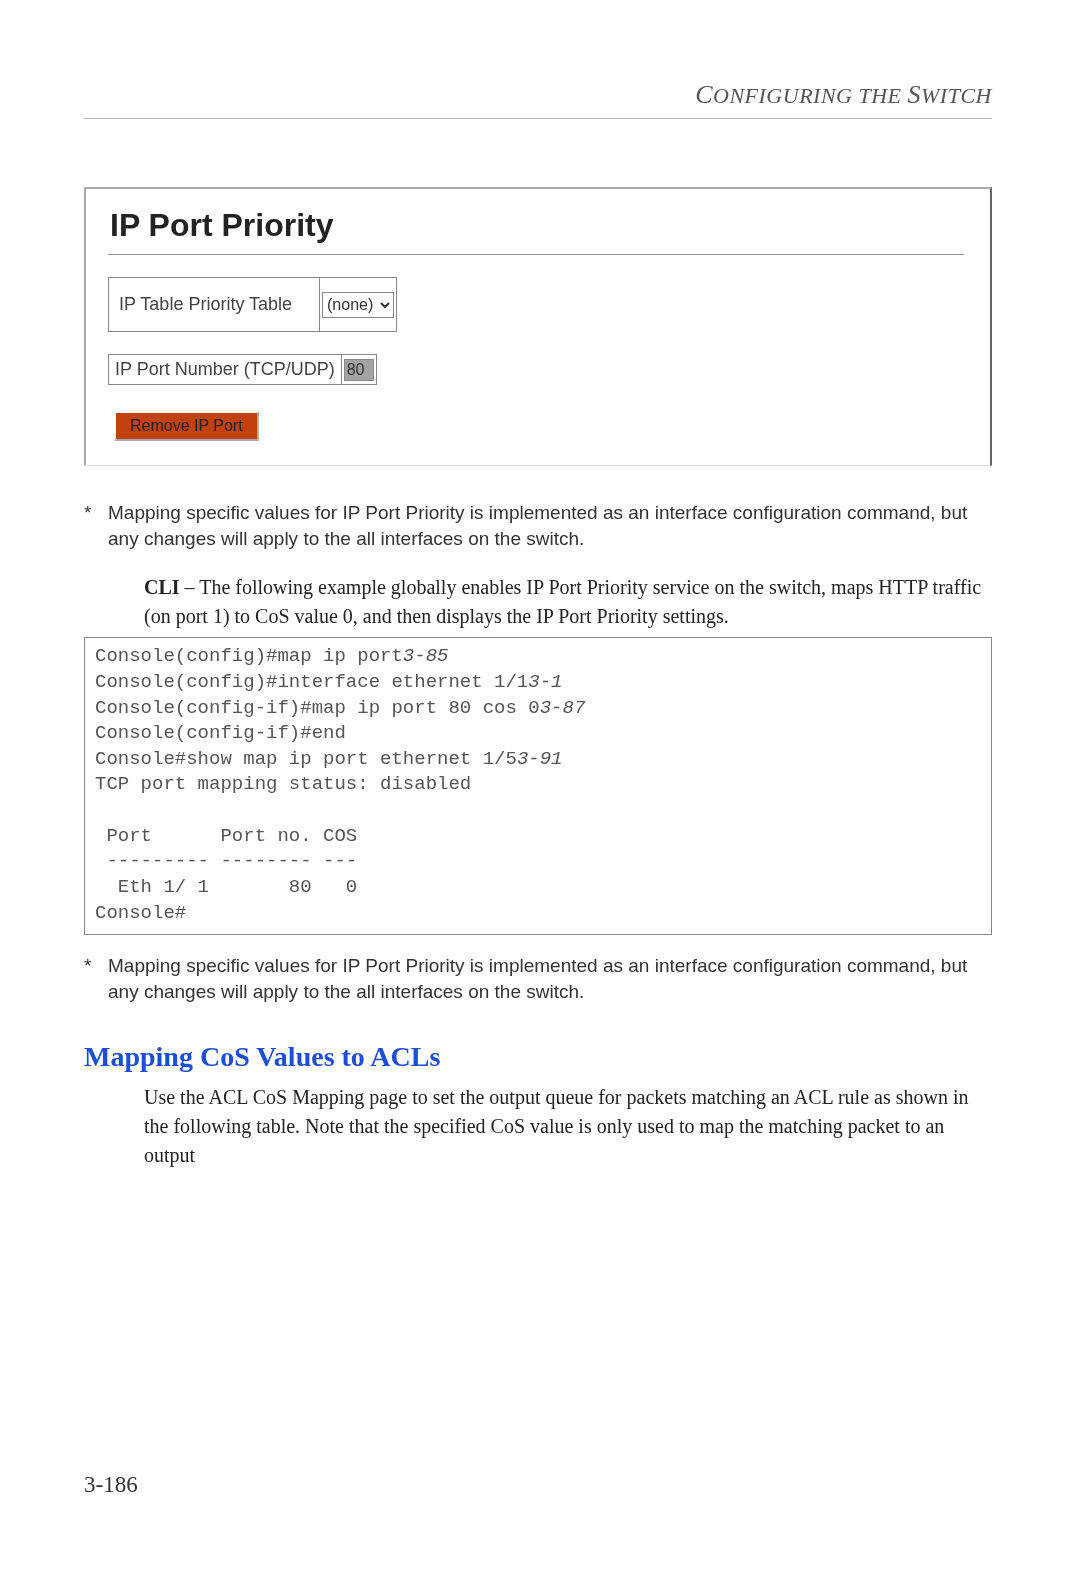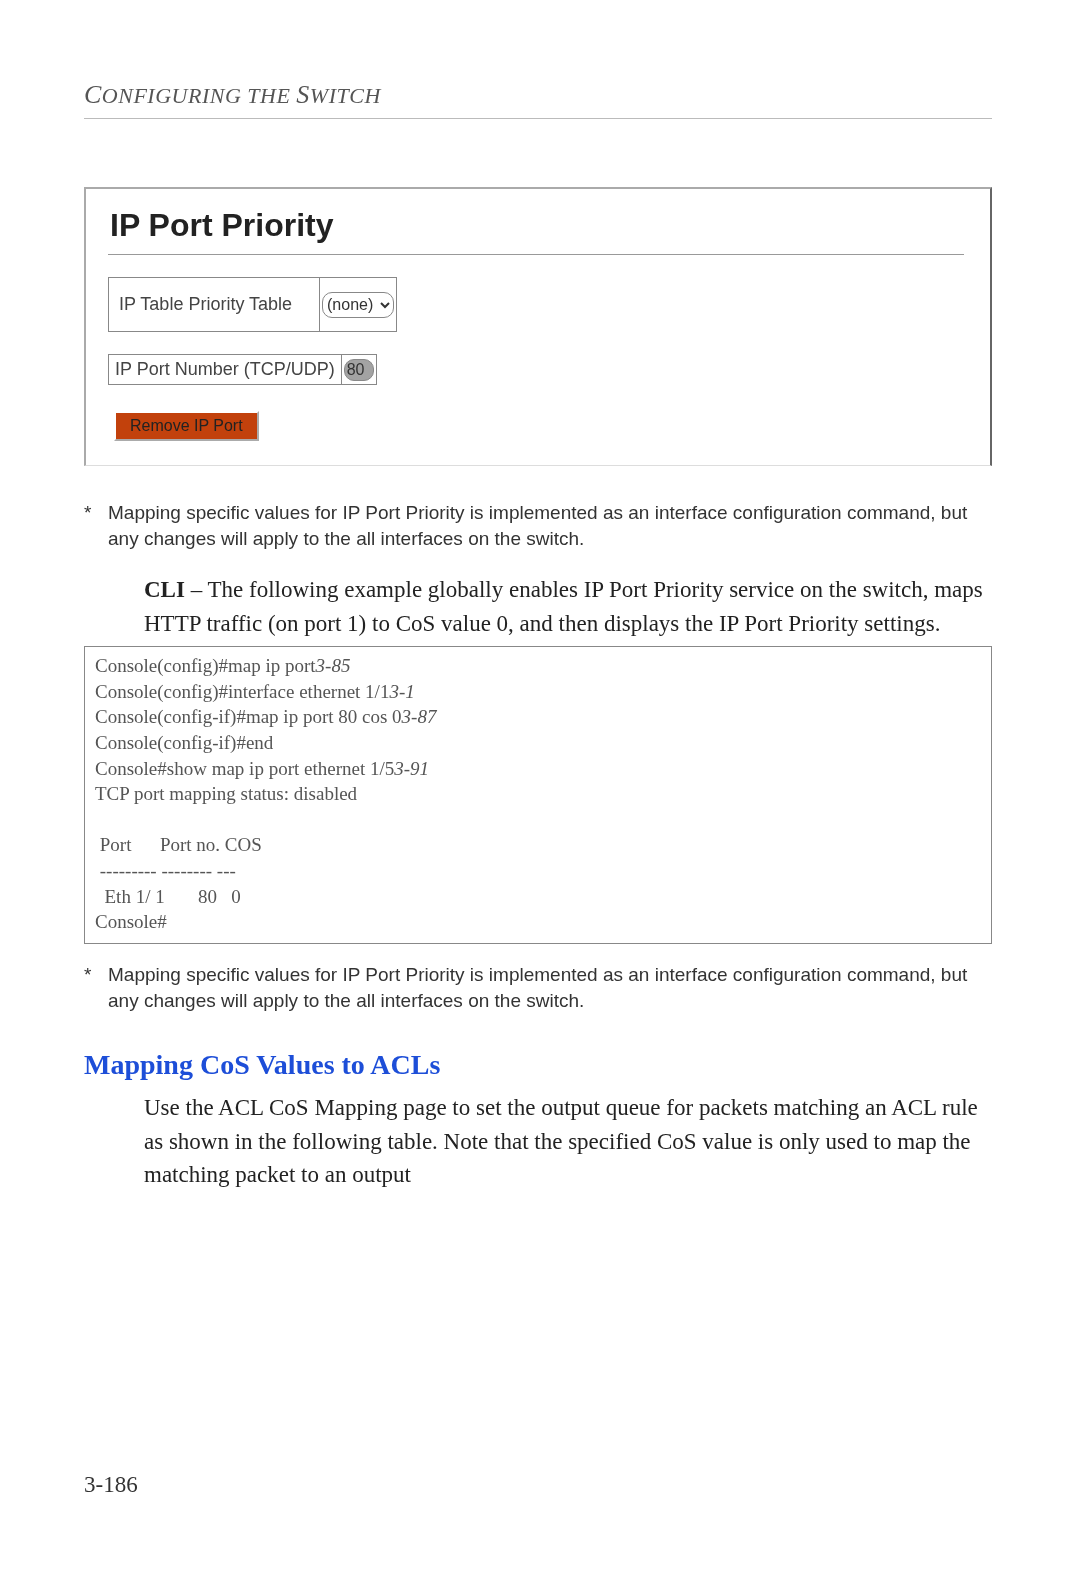--- a/index.html
+++ b/index.html
@@ -18,20 +18,21 @@
     padding: 80px 88px 0 84px;
   }
   .running-head {
     font-variant: small-caps;
     font-family: Georgia, serif;
     font-size: 22px;
     font-style: italic;
     color: #555;
     letter-spacing: 0.5px;
     margin-bottom: 8px;
+    text-align: right;
   }
   .running-head .cap { font-size: 26px; font-style: italic; }
   .hr-thin {
     border: none;
     border-top: 1px solid #bbb;
     margin: 0 0 68px 0;
   }
   .ui-box {
     border-top: 2px solid #aaa;
     border-left: 2px solid #aaa;
@@ -74,21 +75,20 @@
   .field-table td.input-cell {
     padding: 2px;
     white-space: nowrap;
   }
   .mini-select,
   .mini-input {
     font-family: Verdana, Arial, sans-serif;
     font-size: 16px;
     color: #333;
     box-sizing: border-box;
-    border-radius: 10px;
   }
   .mini-select {
     width: 72px;
     height: 26px;
     border: 1px solid #888;
     background: #fff;
   }
   .mini-input {
     width: 30px;
     height: 22px;
@@ -118,32 +118,32 @@
     align-items: flex-start;
     margin: 0 0 22px 0;
   }
   .footnote .ast {
     width: 24px;
     flex: 0 0 24px;
     text-align: left;
   }
   .body-para {
     font-family: Georgia, "Times New Roman", serif;
-    font-size: 23px;
+    font-size: 20px;
     line-height: 1.45;
     color: #222;
     margin: 10px 0 6px 60px;
   }
   .body-para .lead {
     font-weight: bold;
   }
   .cli-box {
     border: 1px solid #888;
     padding: 6px 16px 8px 10px;
-    font-family: Liberation Serif, serif;
+    font-family: Liberation Mono, monospace;
     font-size: 19px;
     color: #555;
     line-height: 1.35;
     white-space: pre;
     margin: 2px 0 18px 0;
     overflow: hidden;
   }
   .cli-box .ref {
     font-style: italic;
   }

